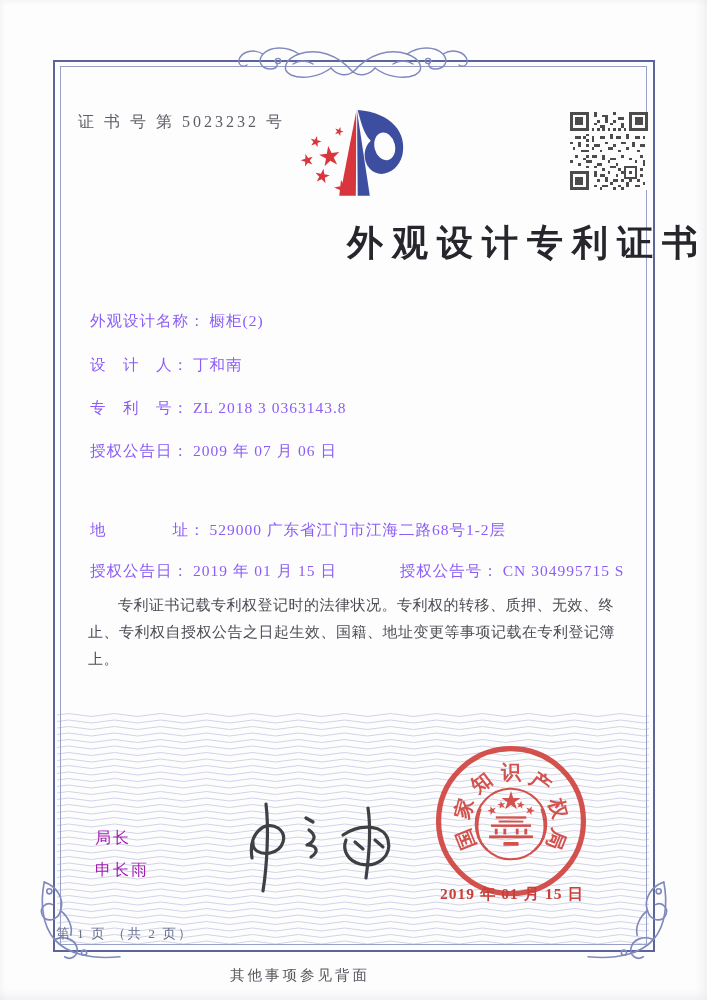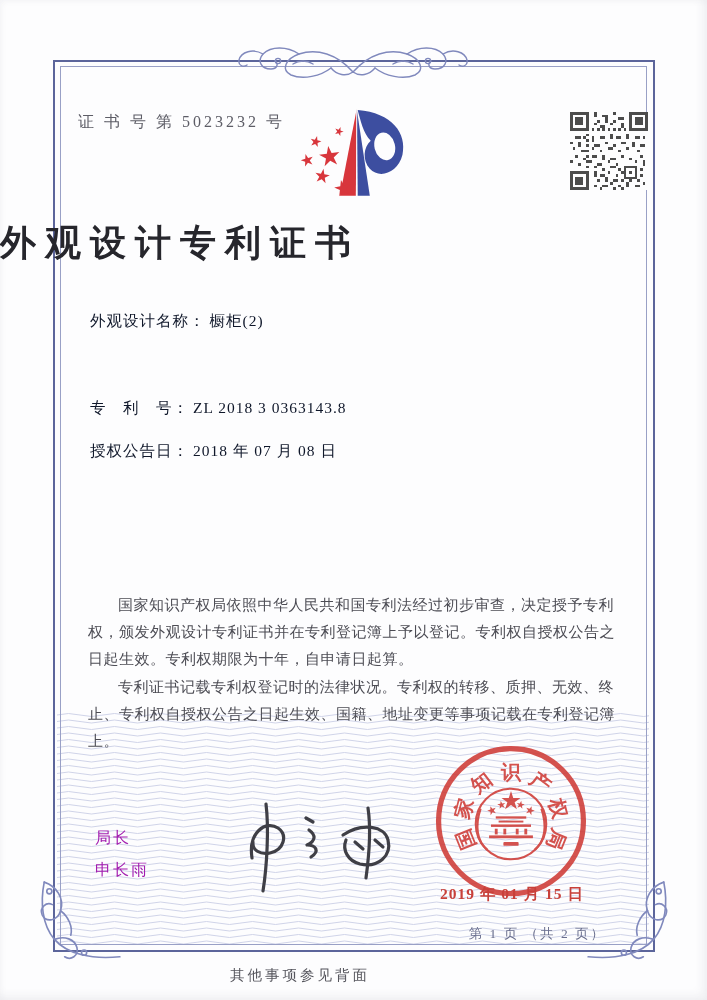--- a/index.html
+++ b/index.html
@@ -14,41 +14,41 @@
     border:2.5px solid #5c659b;}
   .frame-inner{position:absolute; left:60px; top:66px; width:585px; height:877px;
     border:1px solid #99a0c6;}
   .ornament{position:absolute; pointer-events:none;}
   .pattern-band{position:absolute; left:57px; top:712px; pointer-events:none;}
   
   .cert-no{position:absolute; left:78px; top:112px; font-size:16px; letter-spacing:3px;
     color:#5d5d66;}
   .logo{position:absolute; left:297px; top:102px;}
   .qr{position:absolute; left:570px; top:112px;}
-  .title{position:absolute; left:0; top:219px; width:707px; text-align:left;
+  .title{position:absolute; left:0; top:219px; width:707px; text-align:right;
     font-size:36px; font-weight:700; letter-spacing:9px; color:#26262c; margin:0;}
   
   .field-row{position:absolute; left:90px; font-size:15.5px; letter-spacing:1px;
-    color:#0f172a; white-space:nowrap;}
+    color:#8b5cf6; white-space:nowrap;}
   .f-label{margin-right:4px;}
   .pair2{padding-left:58px;}
   
   .body-text{position:absolute; left:88px; top:592px; width:536px;
     font-size:15px; line-height:27px; color:#4c4c54; letter-spacing:.5px;}
   .body-text p{margin:0 0 1px 0; text-indent:2em;}
   
   .director{position:absolute; left:95px; top:828px; font-size:16px; color:#a21caf;
     font-family:"Liberation Sans","DejaVu Sans",sans-serif;}
   .director div{margin-bottom:11px; letter-spacing:2px;}
   .signature{position:absolute; left:222px; top:798px;}
   .seal{position:absolute; left:430px; top:742px;}
   .seal-date{position:absolute; left:432px; top:884px; width:160px; text-align:center;
     font-size:15.5px; letter-spacing:1px; color:#c8403a; font-weight:600;}
   
-  .page-info{position:absolute; left:56px; top:925px; width:550px; text-align:right;
+  .page-info{position:absolute; left:56px; top:925px; width:550px; text-align:left;
     font-size:13.5px; letter-spacing:2px; color:#6a6f8e;}
   .back-note{position:absolute; left:0; top:966px; width:600px; text-align:center;
     font-size:14.5px; letter-spacing:3px; color:#55555c;}
 </style>
 </head>
 <body>
 
 <div class="page">
 
   <svg class="pattern-band" width="592" height="232" viewBox="0 0 592 232">
@@ -162,29 +162,42 @@
                M9,27h1v1h-1z M12,27h2v1h-2z M15,26h1v1h-1z M18,27h1v1h-1z M21,26h1v2h-1z M24,27h2v1h-2z M27,26h1v1h-1z
                M11,28h1v1h-1z M16,28h1v1h-1z M19,28h1v1h-1z"></path>
     </g>
   </svg>
 
   <h1 class="title">外观设计专利证书</h1>
 
   <div class="field-row" style="top:311px">
     <span class="f-label">外观设计名称：</span><span class="f-value">橱柜(2)</span>
   </div>
+  <div class="field-row" style="top:355px">
+    <span class="f-label">设　计　人：</span><span class="f-value">丁和南</span>
+  </div>
   <div class="field-row" style="top:398px">
     <span class="f-label">专　利　号：</span><span class="f-value">ZL 2018 3 0363143.8</span>
   </div>
   <div class="field-row" style="top:441px">
-    <span class="f-label">授权公告日：</span><span class="f-value">2018 年 07 月 08 日</span>
+    <span class="f-label">授权公告日：</span><span class="f-value">2009 年 07 月 06 日</span>
+  </div>
+  <div class="field-row" style="top:520px">
+    <span class="f-label">地　　　　址：</span><span class="f-value">529000 广东省江门市江海二路68号1-2层</span>
+  </div>
+  <div class="field-row" style="top:561px">
+    <span>
+      <span class="f-label">授权公告日：</span><span class="f-value">2019 年 01 月 15 日</span>
+    </span>
+    <span class="pair2">
+      <span class="f-label">授权公告号：</span><span class="f-value">CN 304995715 S</span>
+    </span>
   </div>
 
   <div class="body-text">
-    <p>国家知识产权局依照中华人民共和国专利法经过初步审查，决定授予专利权，颁发外观设计专利证书并在专利登记簿上予以登记。专利权自授权公告之日起生效。专利权期限为十年，自申请日起算。</p>
     <p>专利证书记载专利权登记时的法律状况。专利权的转移、质押、无效、终止、专利权自授权公告之日起生效、国籍、地址变更等事项记载在专利登记簿上。</p>
   </div>
 
   <div class="director">
     <div>局长</div>
     <div>申长雨</div>
   </div>
 
   <svg class="signature" width="200" height="100" viewBox="0 0 200 100">
     <g stroke="#3f3f46" stroke-width="3.2" fill="none" stroke-linecap="round" stroke-linejoin="round">

